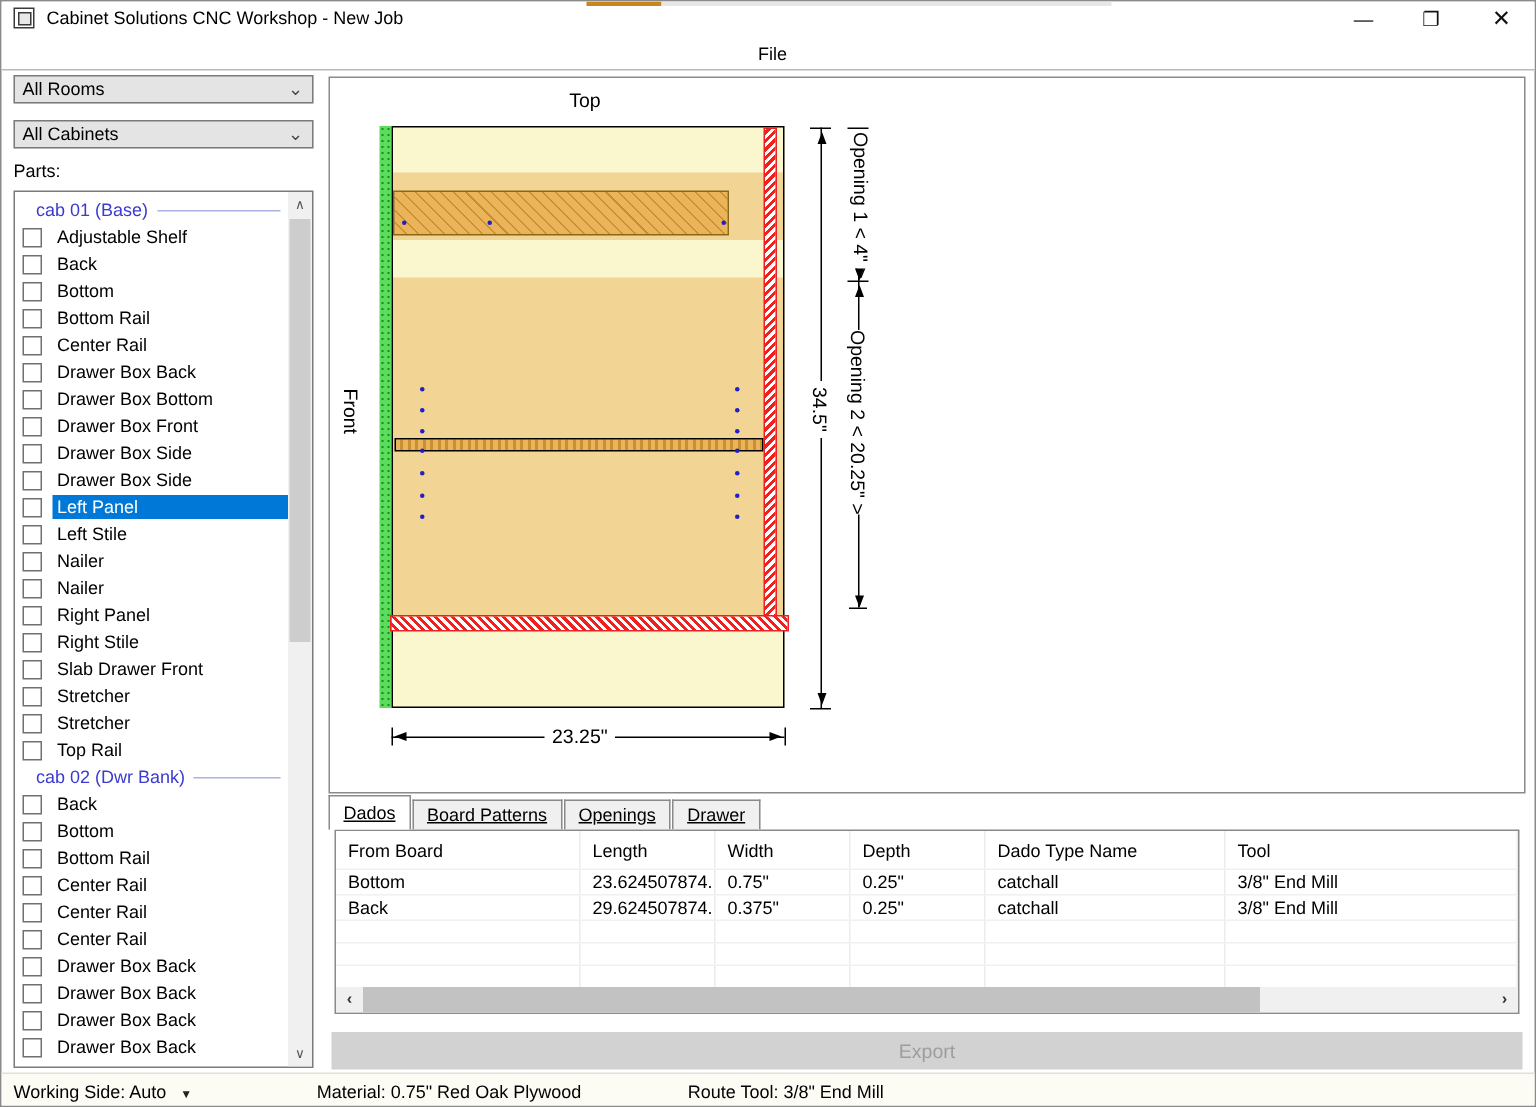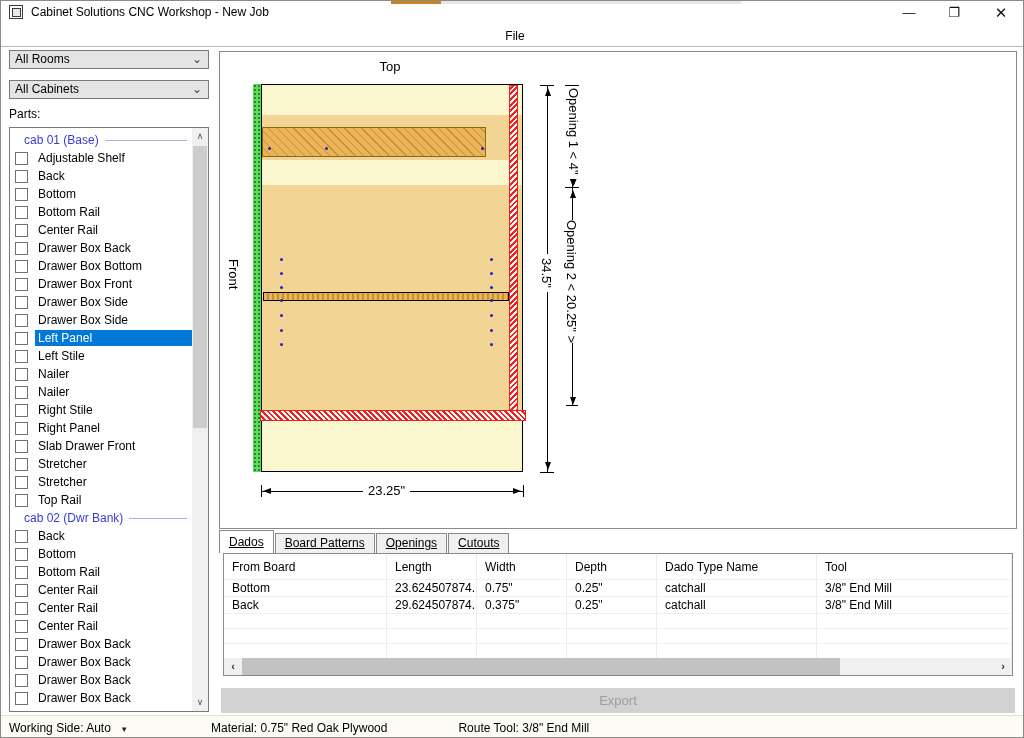--- a/index.html
+++ b/index.html
@@ -182,25 +182,25 @@
       <div class="part-row">
         <span class="checkbox"></span>
         <span class="part-label">Nailer</span>
       </div>
       <div class="part-row">
         <span class="checkbox"></span>
         <span class="part-label">Nailer</span>
       </div>
       <div class="part-row">
         <span class="checkbox"></span>
+        <span class="part-label">Right Panel</span>
+      </div>
+      <div class="part-row">
+        <span class="checkbox"></span>
         <span class="part-label">Right Stile</span>
-      </div>
-      <div class="part-row">
-        <span class="checkbox"></span>
-        <span class="part-label">Right Panel</span>
       </div>
       <div class="part-row">
         <span class="checkbox"></span>
         <span class="part-label">Slab Drawer Front</span>
       </div>
       <div class="part-row">
         <span class="checkbox"></span>
         <span class="part-label">Stretcher</span>
       </div>
       <div class="part-row">
@@ -319,21 +319,21 @@
   <div class="arrow up" style="left:350px;top:138px;"></div>
   <div class="vtext" style="position:absolute;left:344px;top:168px;">Opening 2 &lt; 20.25" &gt;</div>
   <div class="arrow down" style="left:350px;top:345px;"></div>
   <div class="tick-h" style="left:346px;top:353px;width:12px;"></div>
 </div>
 
 <div class="tabbar">
     <div class="tab active">Dados</div>
     <div class="tab">Board Patterns</div>
     <div class="tab">Openings</div>
-    <div class="tab">Cutouts</div>
+    <div class="tab">Drawer</div>
   </div>
 
 <div class="tablewrap">
   <div id="table-body">
       <div class="trow header">
         <div class="cell" style="width: 163px;">From Board</div>
         <div class="cell" style="width: 90px;">Length</div>
         <div class="cell" style="width: 90px;">Width</div>
         <div class="cell" style="width: 90px;">Depth</div>
         <div class="cell" style="width: 160px;">Dado Type Name</div>

